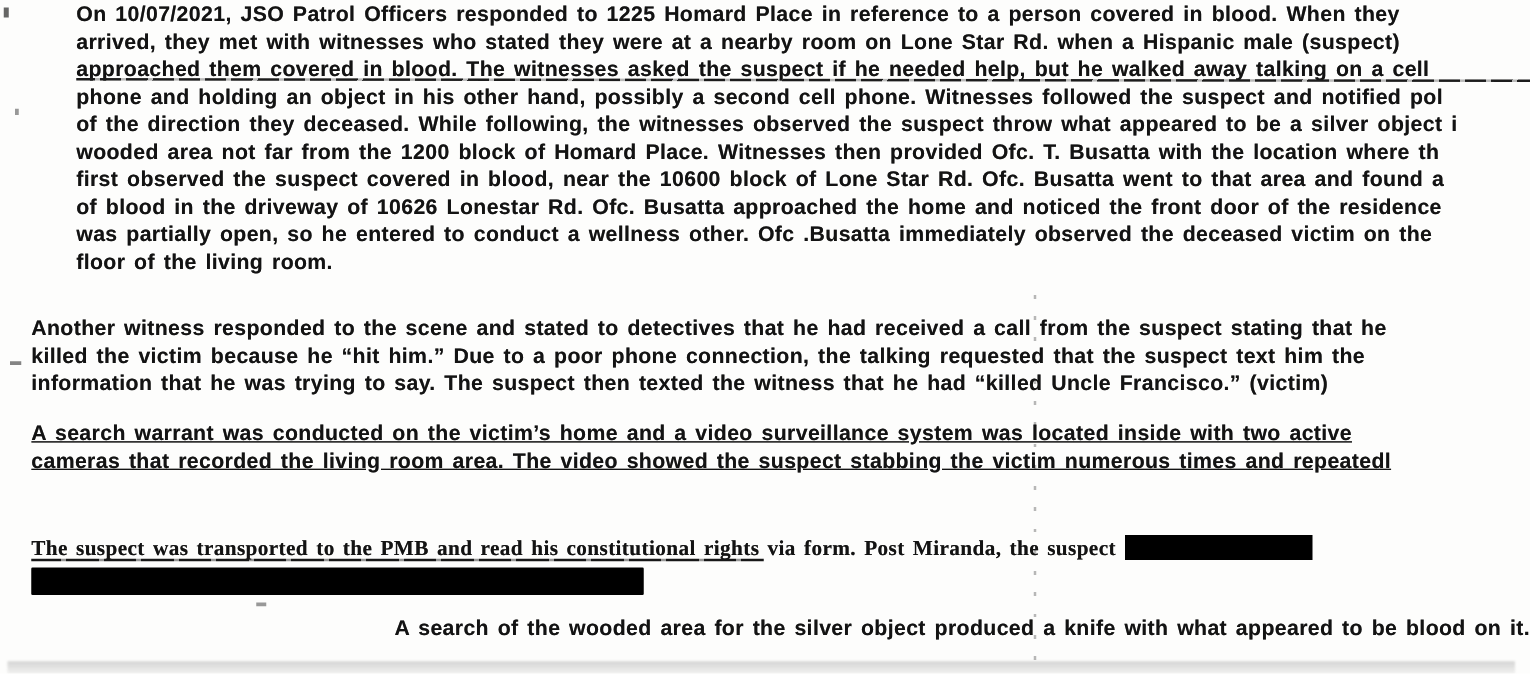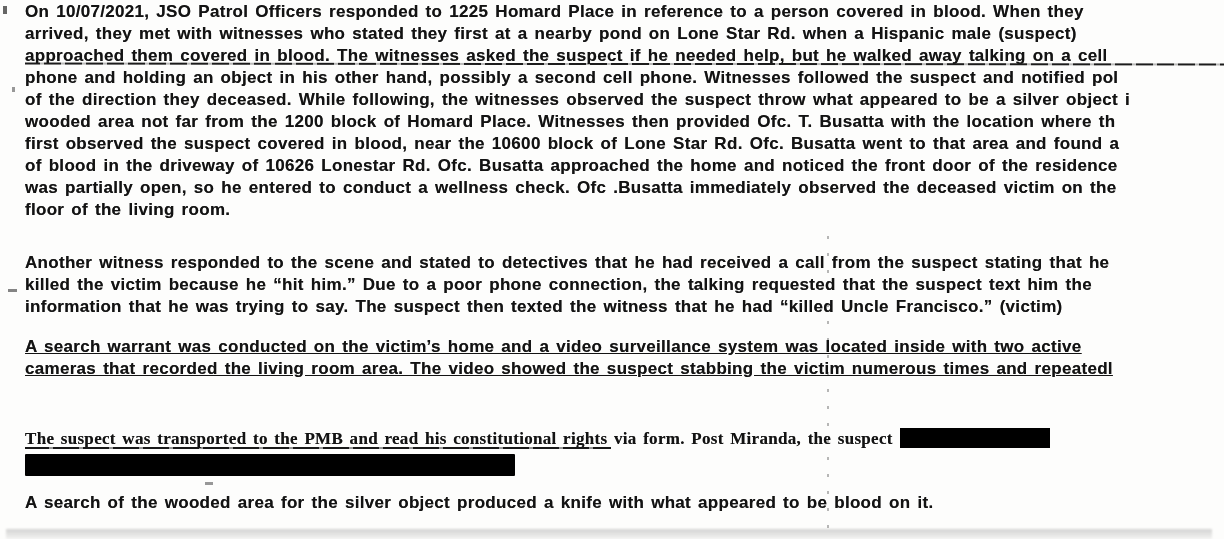--- a/index.html
+++ b/index.html
@@ -20,25 +20,25 @@
     color: #131313;
     letter-spacing: 0.3px;
     word-spacing: 2px;
     text-shadow: 0 0 0.5px rgba(0,0,0,0.55);
   }
   .paragraph {
     position: absolute;
     left: 25px;
     right: 0;
   }
-  .para-0 { top: 1px; }
+  .para-0 { top: 1px; margin-left: 36px; }
   .para-1 { top: 252px; }
   .para-2 { top: 336px; text-decoration: underline; }
   .para-3 { top: 428px; font-family: Liberation Serif, serif; }
-  .para-4 { top: 492px; }
+  .para-4 { top: 492px; text-align: right; }
   .line {
     position: relative;
     white-space: nowrap;
     height: 22px;
     overflow: hidden;
   }
   
   .underline-full::after {
     content: "";
     position: absolute;
@@ -108,28 +108,28 @@
 <div class="page">
 
   <div class="crease-dots"></div>
   <div class="bottom-smudge"></div>
   <div class="speck speck-1"></div>
   <div class="speck speck-2"></div>
   <div class="speck speck-3"></div>
   <div class="speck speck-4"></div>
 <div class="paragraph para-0">
       <div class="line"><span>On 10/07/2021, JSO Patrol Officers responded to 1225 Homard Place in reference to a person covered in blood. When they</span></div>
-      <div class="line"><span>arrived, they met with witnesses who stated they first at a nearby pond on Lone Star Rd. when a Hispanic male (suspect)</span></div>
+      <div class="line"><span>arrived, they met with witnesses who stated they were at a nearby room on Lone Star Rd. when a Hispanic male (suspect)</span></div>
       <div class="line underline-full"><span>approached them covered in blood. The witnesses asked the suspect if he needed help, but he walked away talking on a cell</span></div>
       <div class="line"><span>phone and holding an object in his other hand, possibly a second cell phone. Witnesses followed the suspect and notified pol</span></div>
       <div class="line"><span>of the direction they deceased. While following, the witnesses observed the suspect throw what appeared to be a silver object i</span></div>
       <div class="line"><span>wooded area not far from the 1200 block of Homard Place. Witnesses then provided Ofc. T. Busatta with the location where th</span></div>
       <div class="line"><span>first observed the suspect covered in blood, near the 10600 block of Lone Star Rd. Ofc. Busatta went to that area and found a</span></div>
       <div class="line"><span>of blood in the driveway of 10626 Lonestar Rd. Ofc. Busatta approached the home and noticed the front door of the residence</span></div>
-      <div class="line"><span>was partially open, so he entered to conduct a wellness check. Ofc .Busatta immediately observed the deceased victim on the</span></div>
+      <div class="line"><span>was partially open, so he entered to conduct a wellness other. Ofc .Busatta immediately observed the deceased victim on the</span></div>
       <div class="line"><span>floor of the living room.</span></div>
     </div>
     <div class="paragraph para-1">
       <div class="line"><span>Another witness responded to the scene and stated to detectives that he had received a call from the suspect stating that he</span></div>
       <div class="line"><span>killed the victim because he “hit him.” Due to a poor phone connection, the talking requested that the suspect text him the</span></div>
       <div class="line"><span>information that he was trying to say. The suspect then texted the witness that he had “killed Uncle Francisco.” (victim)</span></div>
     </div>
     <div class="paragraph para-2">
       <div class="line"><span>A search warrant was conducted on the victim’s home and a video surveillance system was located inside with two active</span></div>
       <div class="line"><span>cameras that recorded the living room area. The video showed the suspect stabbing the victim numerous times and repeatedl</span></div>

